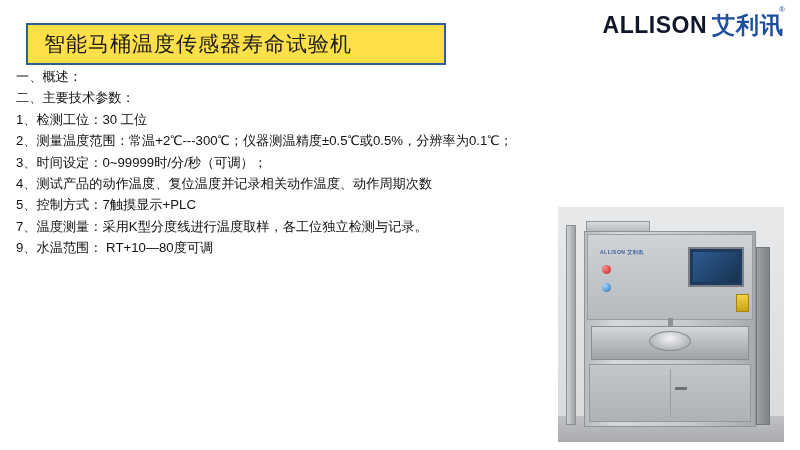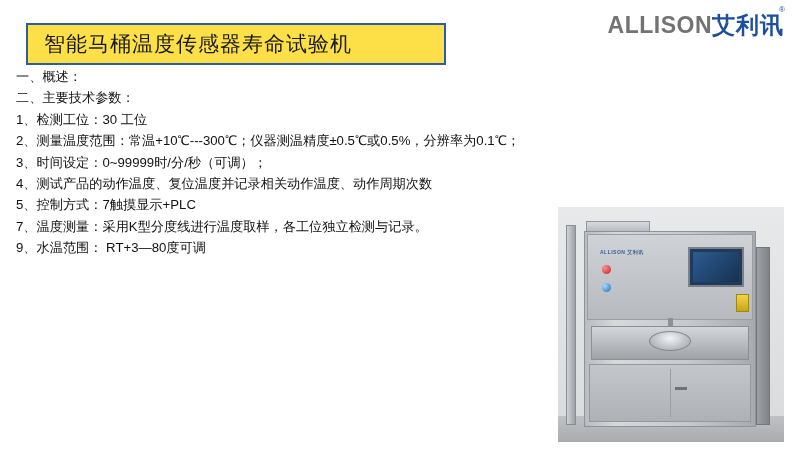--- a/index.html
+++ b/index.html
@@ -44,27 +44,28 @@
     position: absolute;
     right: 16px;
     top: 14px;
     display: flex;
     align-items: flex-end;
     line-height: 1;
   }
   .brand-en {
     font-size: 23px;
     font-weight: bold;
-    color: #737373;
+    color: #0f172a;
     letter-spacing: 0.5px;
   }
   .brand-cn {
     font-size: 23px;
     font-weight: bold;
     color: #1d4f9c;
+    margin-left: 5px;
     letter-spacing: 1px;
   }
   .brand-tm {
     font-size: 8px;
     color: #1d4f9c;
     position: absolute;
     right: -1px;
     top: -8px;
   }
   
@@ -284,26 +285,26 @@
     <span class="brand-en">ALLISON</span>
     <span class="brand-cn">艾利讯</span>
     <span class="brand-tm">®</span>
   </div>
 
   <div class="content">
     <p class="para sec-head">一、概述：</p>
     <p class="para sec-head">二、主要技术参数：</p>
     <ul class="list">
       <li>1、检测工位：30 工位</li>
-      <li>2、测量温度范围：常温+10℃---300℃；仪器测温精度±0.5℃或0.5%，分辨率为0.1℃；</li>
+      <li>2、测量温度范围：常温+2℃---300℃；仪器测温精度±0.5℃或0.5%，分辨率为0.1℃；</li>
       <li>3、时间设定：0~99999时/分/秒（可调）；</li>
       <li>4、测试产品的动作温度、复位温度并记录相关动作温度、动作周期次数</li>
       <li>5、控制方式：7触摸显示+PLC</li>
       <li>7、温度测量：采用K型分度线进行温度取样，各工位独立检测与记录。</li>
-      <li>9、水温范围：  RT+3—80度可调</li>
+      <li>9、水温范围：  RT+10—80度可调</li>
 
     </ul>
   </div>
 
   <div class="photo">
     <div class="m-floorshadow"></div>
     <div class="m-pole"></div>
     <div class="m-topbox"></div>
     <div class="m-side"></div>
     <div class="m-body">

